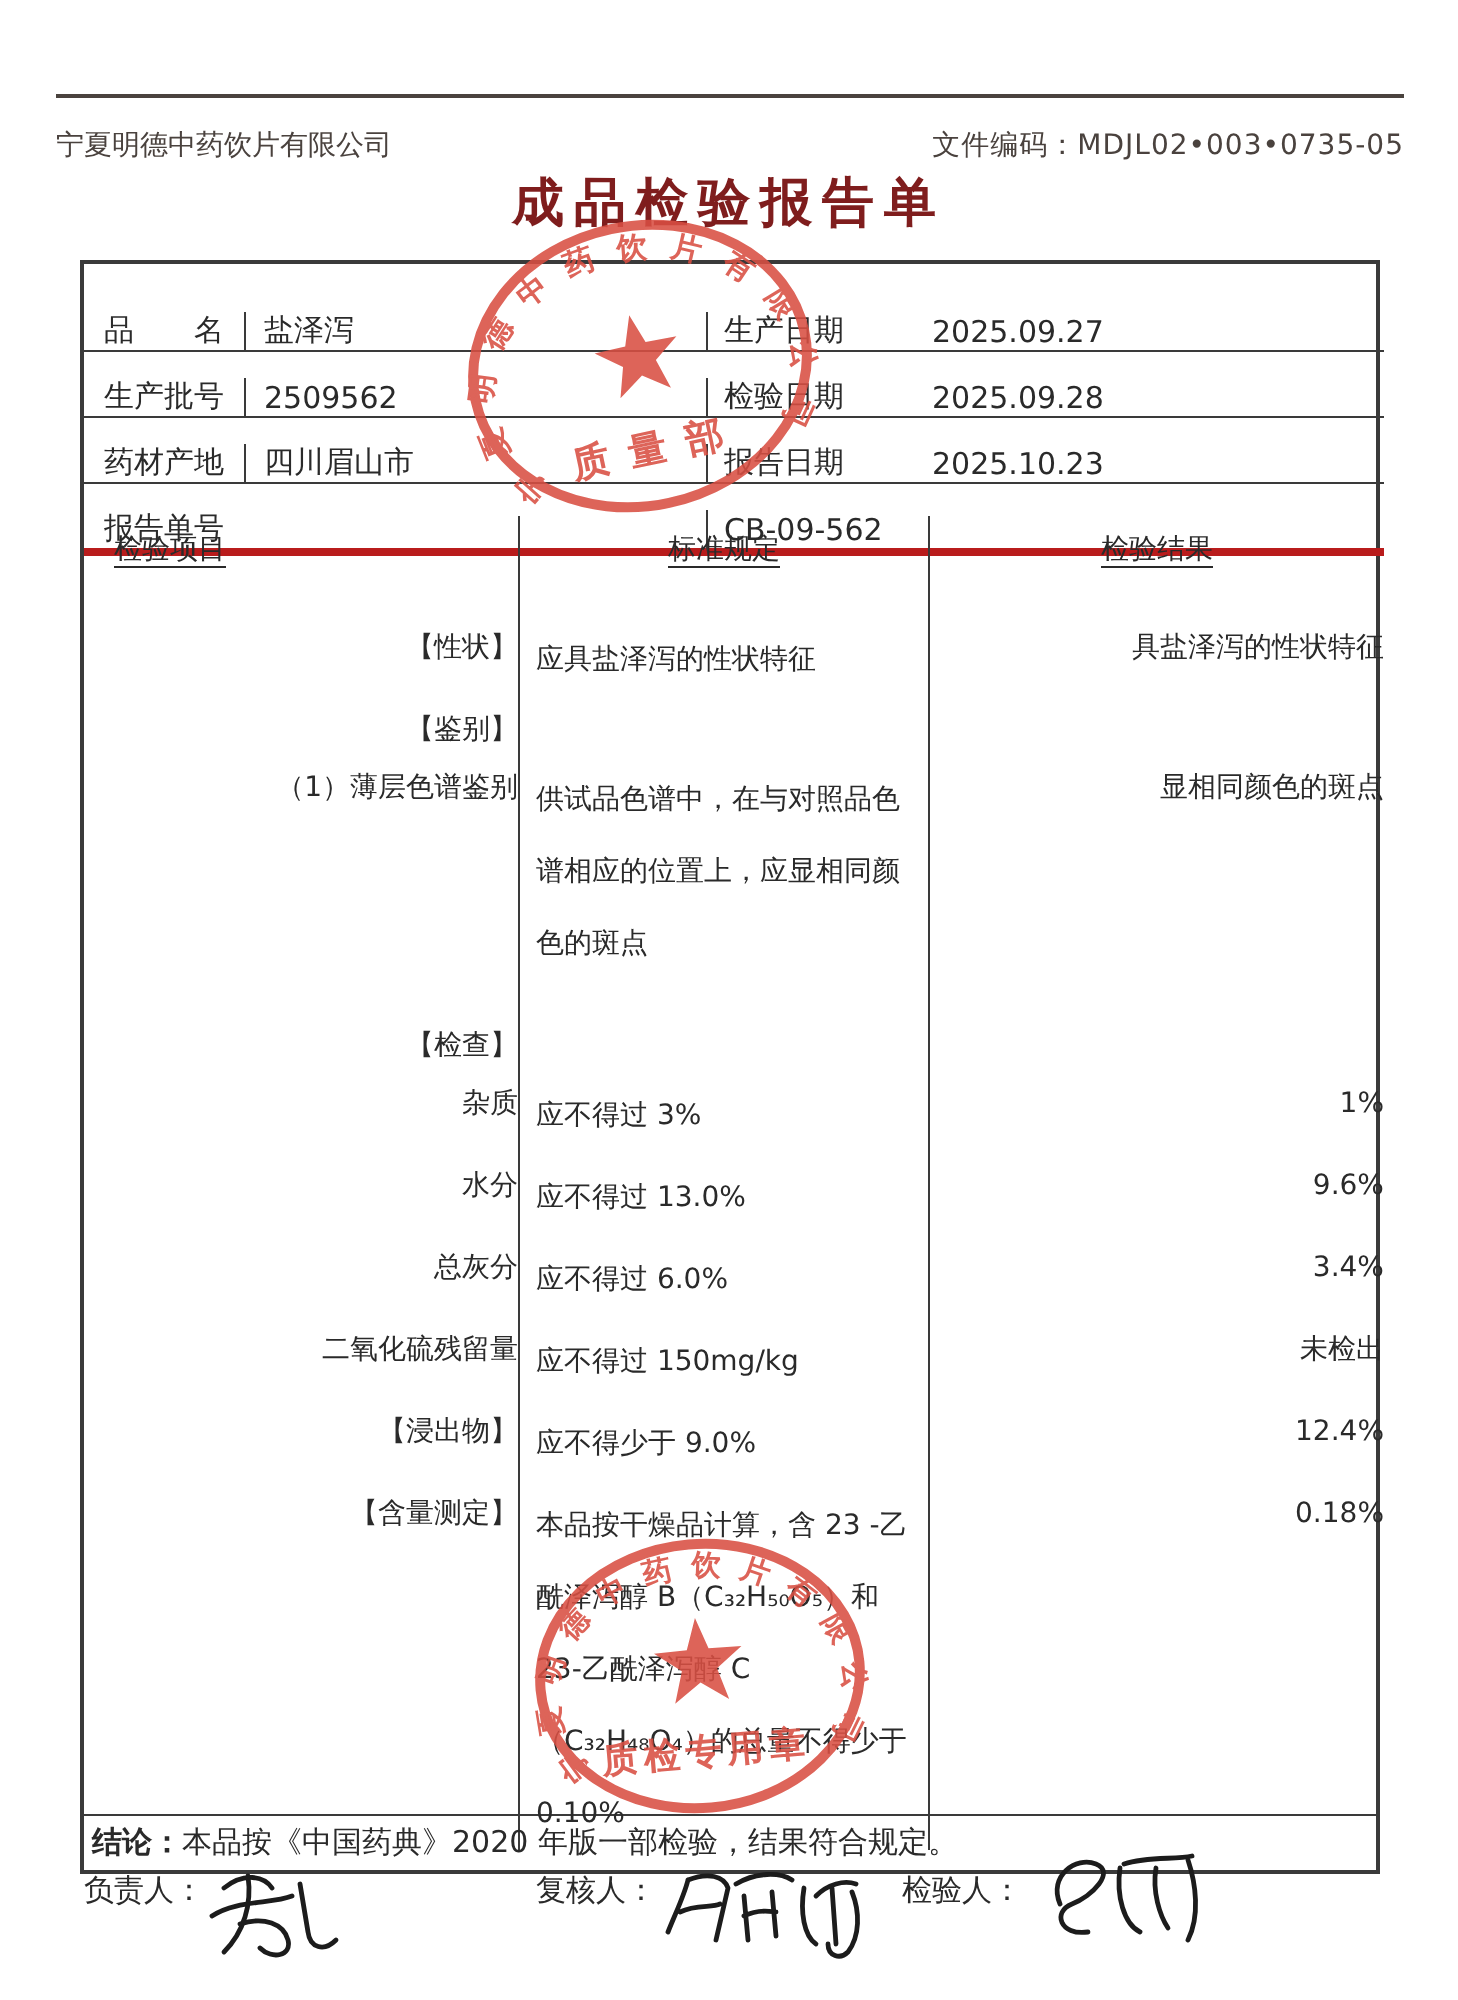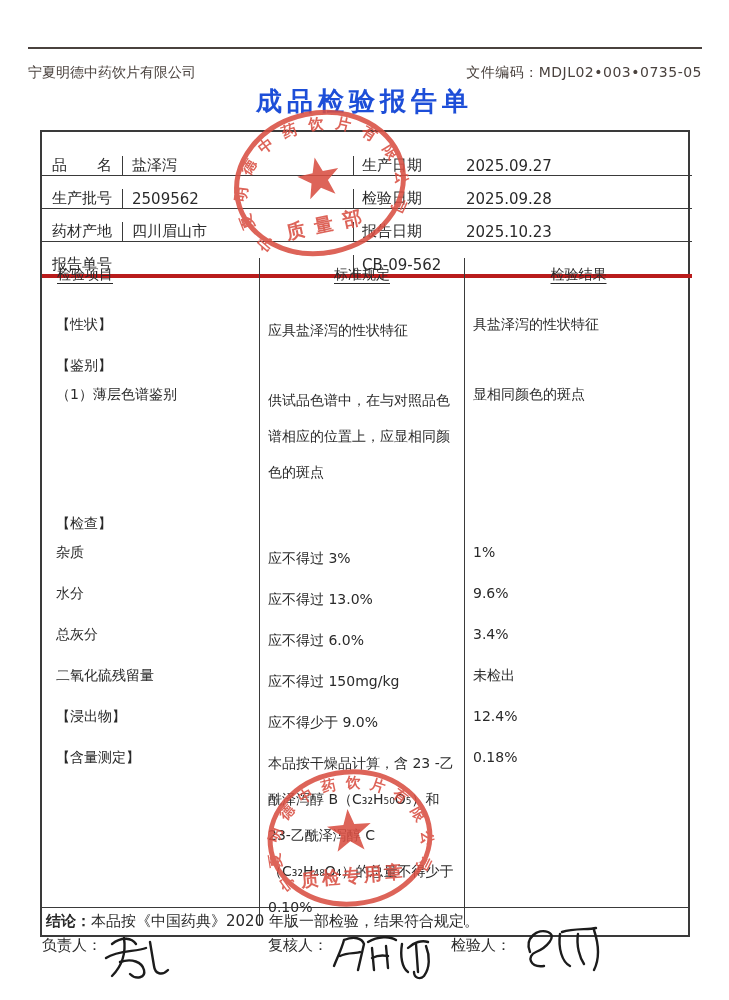--- a/index.html
+++ b/index.html
@@ -20,21 +20,21 @@
   .doc-header .code { letter-spacing: 0.5px; margin-top: 36px; }
   .header-rule {
     position: absolute; left: 28px; right: 27px; top: 47px;
     border-bottom: 2px solid #4a423e;
   }
   
   .title {
     position: absolute; left: 0; right: 0; top: 84px;
     text-align: center;
     font-size: 26px; font-weight: bold; letter-spacing: 5px;
-    color: #1d4ed8;
+    color: #7f1d1d;
     font-family: "DejaVu Serif", serif;
   }
   
   .report-table {
     position: absolute; left: 40px; top: 130px; width: 650px;
     border: 2px solid #3a3a3a;
     font-size: 15px; color: #2a2a2a;
   }
   .info-row { display: grid; grid-template-columns: 81px 231px 338px; }
   .info-row > div { border-bottom: 1px solid #3a3a3a; display: flex; align-items: center; margin-top: 24px; }
@@ -57,21 +57,21 @@
   .col-head .c2 { justify-content: center; border-right: 1px solid #3a3a3a; }
   .col-head .c3 { justify-content: center; }
   .col-head span { text-decoration: underline; text-underline-offset: 4px; }
   .body-rows { flex: 0 0 auto; }
   .brow { display: grid; grid-template-columns: 218px 205px 227px; }
   .brow > div { padding-top: 5px; }
   .brow .c1 { padding-left: 14px; border-right: 1px solid #3a3a3a; }
   .brow .c2 { padding-left: 8px; padding-right: 6px; border-right: 1px solid #3a3a3a; line-height: 36px; }
   .brow .c3 { padding-left: 8px; }
   .brow { min-height: 29px; }
-  .brow .c1, .brow .c3 { line-height: 24px; }
+  .brow .c1, .brow .c3 { line-height: 24px; text-align: right; }
   .brow.tall { min-height: 74px; }
   .brow.gap > div { padding-top: 21px; }
   .brow.first > div { padding-top: 20px; }
   .filler { flex: 1 1 auto; display: grid; grid-template-columns: 218px 205px 227px; }
   .filler > div:nth-child(1), .filler > div:nth-child(2) { border-right: 1px solid #3a3a3a; }
   
   .conclusion {
     border-top: 1px solid #3a3a3a;
     height: 28px; display: flex; align-items: center;
     padding-left: 4px; font-size: 15px;

